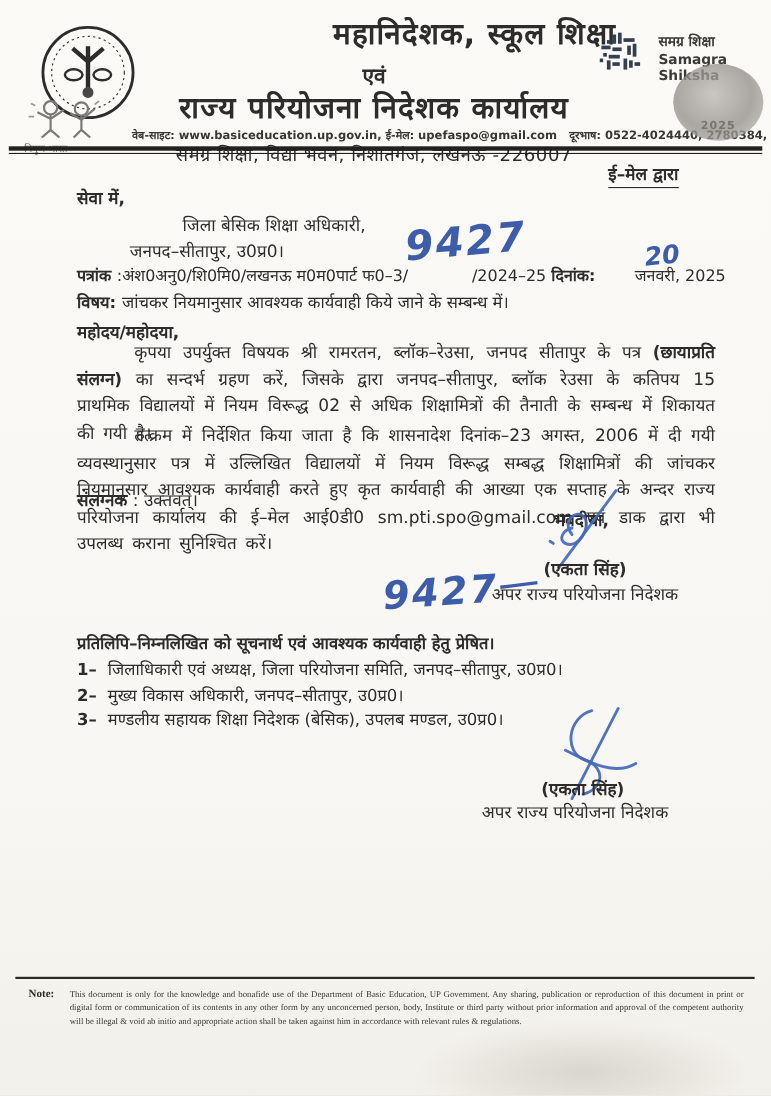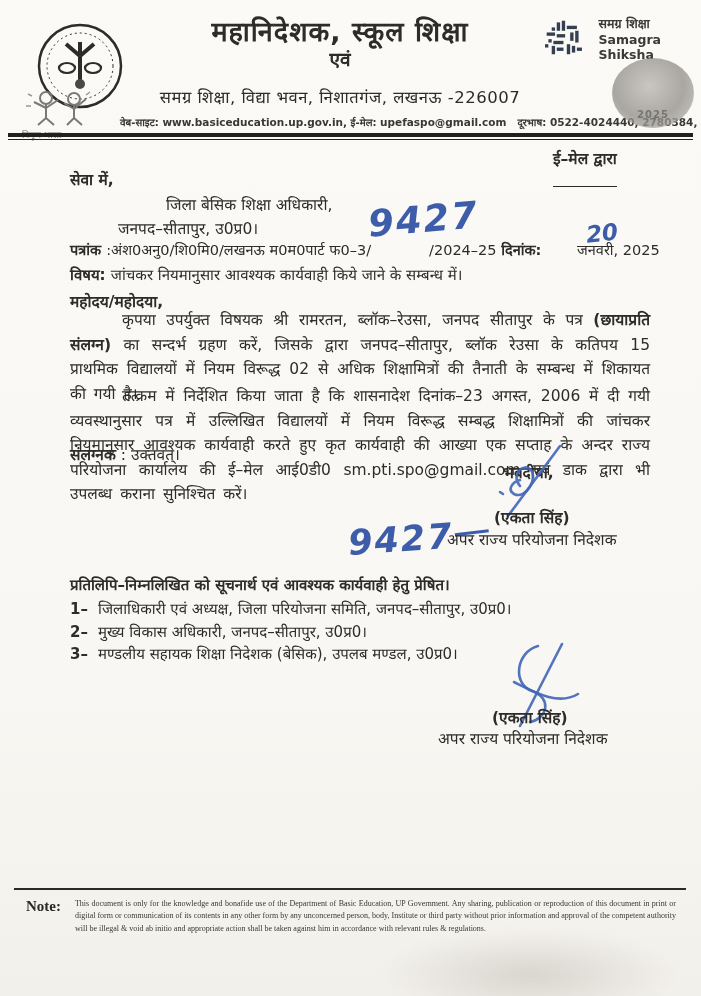--- a/index.html
+++ b/index.html
@@ -8,38 +8,38 @@
     width:701px;height:996px;
     margin:0 auto;
     background:linear-gradient(180deg,#fbfaf7 0%,#f8f7f3 70%,#f2f0ea 100%);
     font-family:"DejaVu Sans",sans-serif;
     color:#2e2c2a;
     overflow:hidden;
   }
   .abs{position:absolute;}
   
   .title-block{left:120px;top:16px;width:440px;text-align:center;line-height:1.15;}
-  .org1{font-size:27px;font-weight:bold;letter-spacing:1px;}
-  .org2{font-size:19px;font-weight:bold;margin-top:2px;}
+  .org1{font-size:27px;font-weight:bold;letter-spacing:1px;text-align:right;}
+  .org2{font-size:19px;font-weight:bold;margin-top:12px;}
   .org3{font-size:27px;font-weight:bold;letter-spacing:1px;margin-top:2px;}
   .addr{font-size:16.5px;font-weight:normal;margin-top:18px;letter-spacing:.5px;}
   .contact{left:120px;top:115px;width:470px;font-size:10.5px;font-weight:bold;white-space:nowrap;color:#3a3835;}
   .contact b{font-size:10px;}
   .header-rule{left:8px;top:133px;width:685px;height:0;border-top:4px solid #23211e;border-bottom:1.5px solid #23211e;padding-top:1.5px;}
   .emblem{left:36px;top:22px;}
   .nipun{left:22px;top:86px;width:100px;text-align:left;}
   .nipun-cap{font-size:9px;color:#6b6965;margin-top:-2px;}
-  .samagra{left:545px;top:12px;display:flex;gap:15px;align-items:flex-end;}
+  .samagra{left:545px;top:26px;display:flex;gap:15px;align-items:flex-start;}
   .samagra-text{font-size:12.5px;font-weight:bold;color:#3c3a37;line-height:1.25;padding-top:4px;}
   .stamp{left:612px;top:58px;width:82px;height:70px;border-radius:50%;
     background:radial-gradient(ellipse at 45% 40%, #b9b6b0 0%, #8f8c86 55%, #c9c6c0 100%);
     opacity:.75;display:flex;align-items:flex-end;justify-content:center;}
   .stamp-year{font-size:10px;font-weight:bold;color:#4b4945;margin-bottom:8px;letter-spacing:1px;}
   
-  .email-via{left:553px;top:147px;font-size:15.5px;font-weight:bold;border-bottom:1.5px solid #2e2c2a;padding-bottom:17px;}
+  .email-via{left:553px;top:147px;font-size:15.5px;font-weight:bold;border-bottom:1.5px solid #2e2c2a;padding-bottom:1px;}
   .line{font-size:15.5px;line-height:1.2;}
   .seva{left:70px;top:171px;font-weight:bold;}
   .addr1{left:118px;top:196px;margin-left:48px;}
   .addr2{left:118px;top:220px;}
   .refline{left:70px;top:239px;width:600px;font-size:14.5px;white-space:nowrap;}
   .refline b,.subject b,.endors b{font-weight:bold;}
   .gap-big{display:inline-block;width:58px;}
   .gap-day{display:inline-block;width:26px;}
   .subject{left:70px;top:264px;font-size:15px;}
   .salut{left:70px;top:290px;font-size:15.5px;font-weight:bold;}
@@ -62,21 +62,21 @@
   .hw1{left:368px;top:198px;font-size:37px;transform:rotate(-5deg);letter-spacing:2px;}
   .hw2{left:348px;top:518px;font-size:35px;transform:rotate(-4deg);letter-spacing:2px;}
   .hw2 .dash{display:inline-block;width:34px;border-bottom:3px solid #3d5caa;vertical-align:12px;margin-left:2px;transform:rotate(-3deg);}
   .hwday{left:586px;top:220px;font-size:23px;transform:rotate(-6deg);}
   .sig{stroke:#4468b8;stroke-width:2.6;fill:none;stroke-linecap:round;opacity:.92;}
   .sig1{left:486px;top:440px;}
   .sig2{left:492px;top:636px;}
   
   .note-rule{left:14px;top:888px;width:672px;border-top:2.5px solid #2b2926;}
   .note{left:26px;top:898px;width:650px;display:flex;gap:14px;font-family:"Liberation Serif",serif;}
-  .note-label{font-size:15px;font-weight:bold;color:#2b2926;}
+  .note-label{font-size:10px;font-weight:bold;color:#2b2926;}
   .note-text{font-size:8px;font-weight:normal;color:#3a3835;line-height:1.55;text-align:justify;}
   .smudge{left:380px;top:930px;width:300px;height:90px;background:radial-gradient(ellipse,#d8d5ce 0%,rgba(216,213,206,0) 70%);filter:blur(4px);}
 </style>
 </head>
 <body>
 
 <div class="page">
 
   <div class="abs emblem">
     <svg width="88" height="88" viewBox="0 0 88 88">
@@ -96,20 +96,21 @@
       <circle cx="52" cy="13" r="6" fill="none" stroke="#7b7975" stroke-width="2"></circle>
       <path d="M52 19 L52 32 M52 23 L42 17 M52 23 L64 13 M52 32 L45 39 M52 32 L60 39" stroke="#7b7975" stroke-width="2" fill="none"></path>
       <path d="M6 8 L10 10 M68 6 L64 9 M4 20 L9 20" stroke="#9b9995" stroke-width="1.5"></path>
     </svg>
     <div class="nipun-cap">निपुण भारत</div>
   </div>
 
   <div class="abs title-block">
     <div class="org1">महानिदेशक, स्कूल शिक्षा</div>
     <div class="org2">एवं</div>
+    <div class="org3">राज्य परियोजना निदेशक कार्यालय</div>
     <div class="addr">समग्र शिक्षा, विद्या भवन, निशातगंज, लखनऊ -226007</div>
   </div>
 
   <div class="abs contact">
     <b>वेब-साइट:</b>
     <span>www.basiceducation.up.gov.in,</span>
     <b>ई-मेल:</b>
     <span>upefaspo@gmail.com</span>&nbsp;&nbsp;
     <b>दूरभाष:</b>
     <span>0522-4024440, 2780384, 2781128</span>

